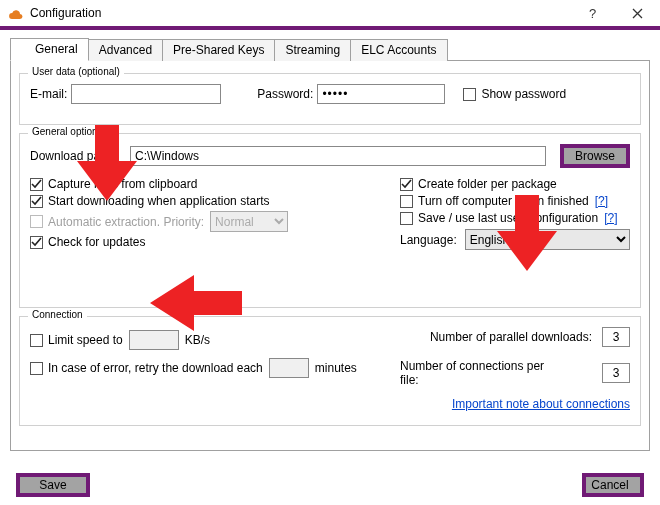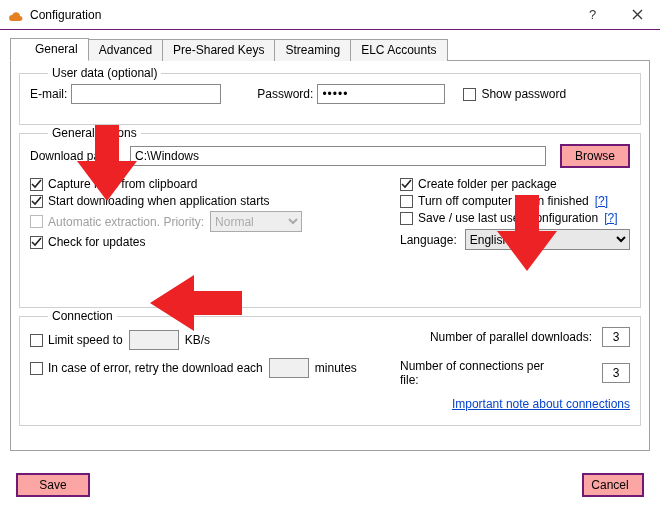--- a/index.html
+++ b/index.html
@@ -11,21 +11,21 @@
     color: #000;
     width: 660px;
     height: 505px;
     overflow: hidden;
     user-select: none;
   }
   .window { width:660px; height:505px; background:#fff; position:relative; }
   
   .titlebar {
     height:30px; display:flex; align-items:center;
-    padding-left:8px; border-bottom:1px solid #701a75;
+    padding-left:8px; border-bottom:4px solid #701a75;
   }
   .title-icon { width:16px; height:16px; margin-right:6px; }
   .title-text { flex:1; font-size:12px; }
   .tbtn { width:45px; height:30px; display:flex; align-items:center; justify-content:center; font-size:13px; color:#333; }
   
   .tabs {
     display:flex; align-items:flex-end;
     margin:8px 10px 0 10px;
     border-bottom:1px solid #a0a0a0;
     height:23px;
@@ -43,35 +43,35 @@
   .pane { margin:0 10px 0 10px; padding:6px 6px 0 6px; border:1px solid #a0a0a0; border-top:none; height:390px; position:relative; background:#fff; }
   
   .group {
     border:1px solid #d0d0d0;
     margin:6px 2px 8px 2px;
     padding:10px 10px 8px 10px;
     position:relative;
   }
   .group-legend {
     position:absolute; top:-8px; left:8px; background:#fff;
-    padding:0 4px; font-size:12px; color:#000;margin-left:20px;
+    padding:0 4px; font-size:10px; color:#000;
   }
   .row { display:flex; align-items:center; }
   .lbl { margin-right:4px; }
   input[type=text], input[type=password] {
     border:1px solid #888; height:20px; padding:0 4px; font:inherit;
     background:#fff;
   }
   input[disabled] { background:#f0f0f0; color:#888; }
   select {
     border:1px solid #888; height:21px; font:inherit; background:#e8e8e8;
   }
   select[disabled] { color:#888; }
   .btn {
-    border:2px solid #701a75; background:#fca5a5; height:24px; padding:0 14px;
+    border:4px solid #701a75; background:#a3a3a3; height:24px; padding:0 14px;
     font:inherit; display:inline-flex; align-items:center; justify-content:center;
   }
   .chk { display:flex; align-items:center; margin:3px 0; }
   .chk .box {
     width:13px; height:13px; border:1px solid #555; margin-right:5px;
     display:flex; align-items:center; justify-content:center; background:#fff;
     flex-shrink:0;
   }
   .chk .box svg { width:11px; height:11px; display:block; }
   .chk.disabled .chk-label { color:#a0a0a0; }
@@ -159,21 +159,21 @@
             <span class="box">
                 <svg viewBox="0 0 11 11">
                   <path d="M1 5 L4 8 L10 1" stroke="#222" stroke-width="1.6" fill="none"></path>
                 </svg>
               </span>
             <span class="chk-label">Start downloading when application starts</span>
           </label>
           <label class="chk disabled">
             <span class="box"></span>
             <span class="chk-label">Automatic extraction. Priority:</span>
-            <select disabled="" style="margin-left:6px;width:92px;">
+            <select disabled="" style="margin-left:6px;width:78px;">
               <option>Normal</option>
             </select>
           </label>
           <label class="chk">
             <span class="box">
                 <svg viewBox="0 0 11 11">
                   <path d="M1 5 L4 8 L10 1" stroke="#222" stroke-width="1.6" fill="none"></path>
                 </svg>
               </span>
             <span class="chk-label">Check for updates</span>

